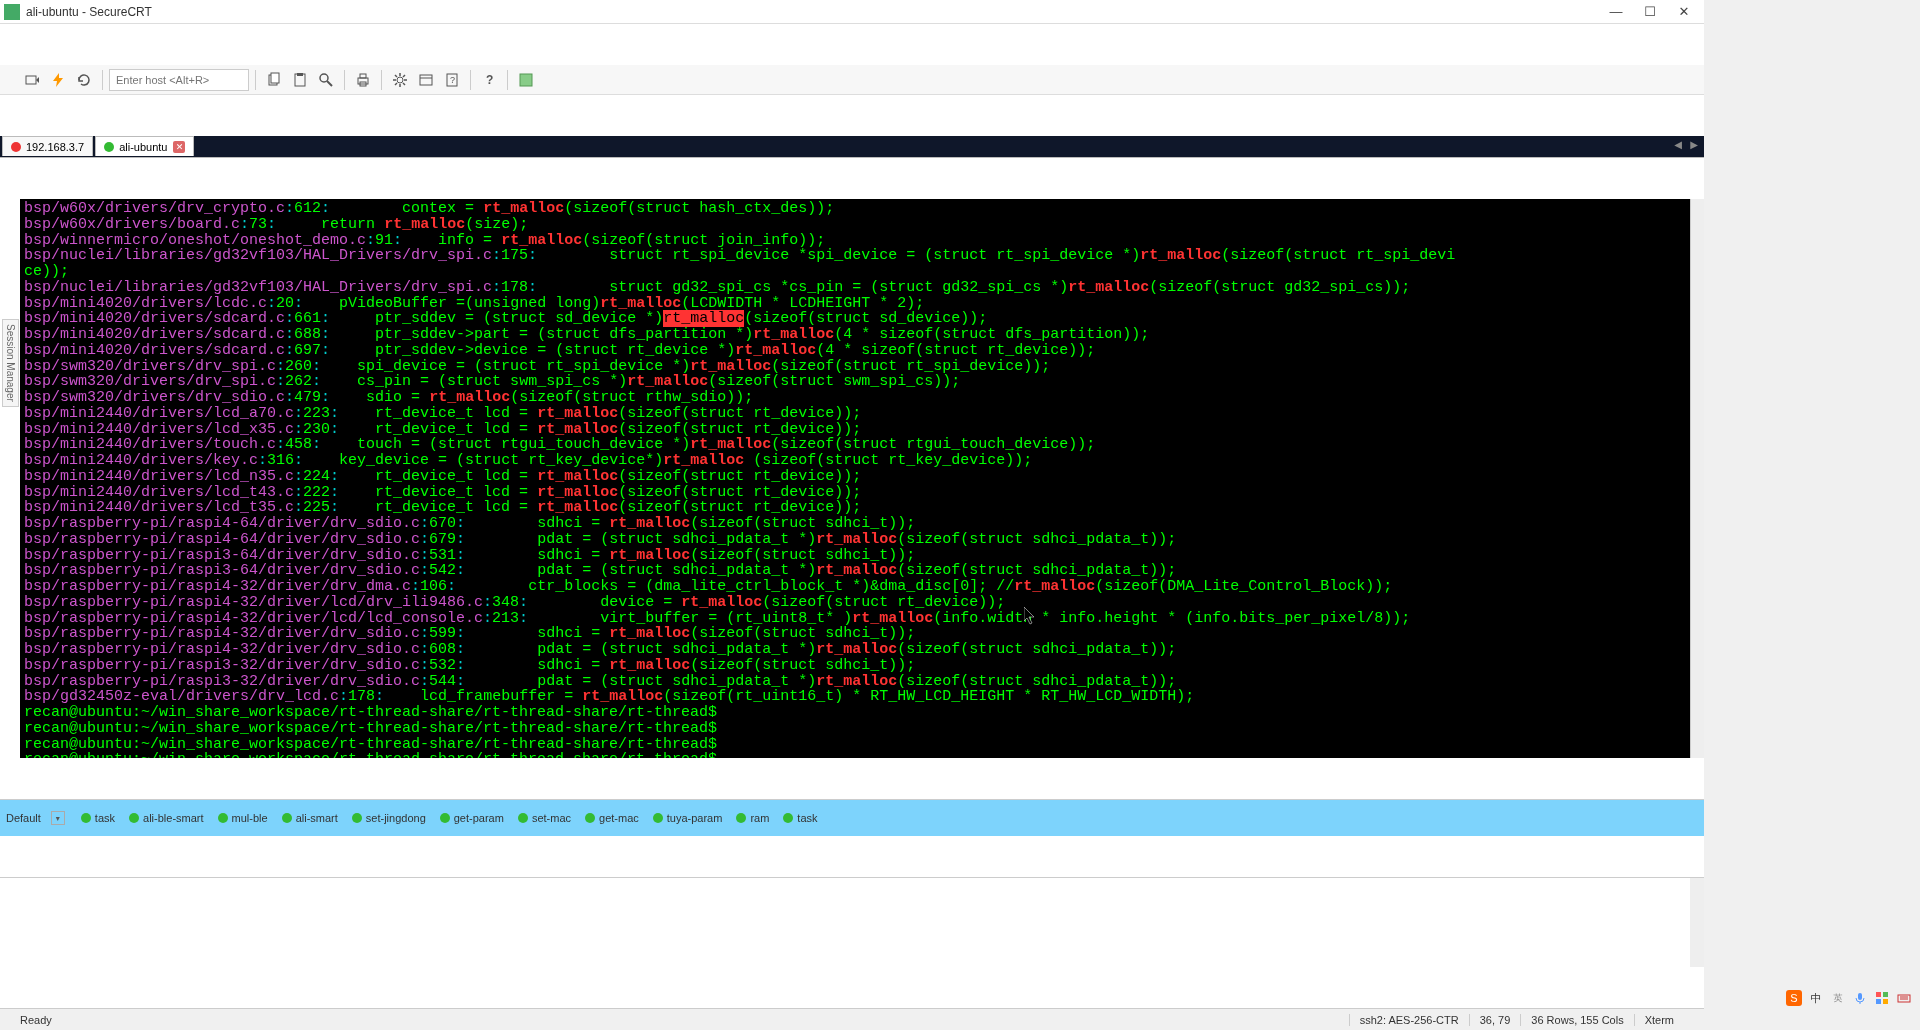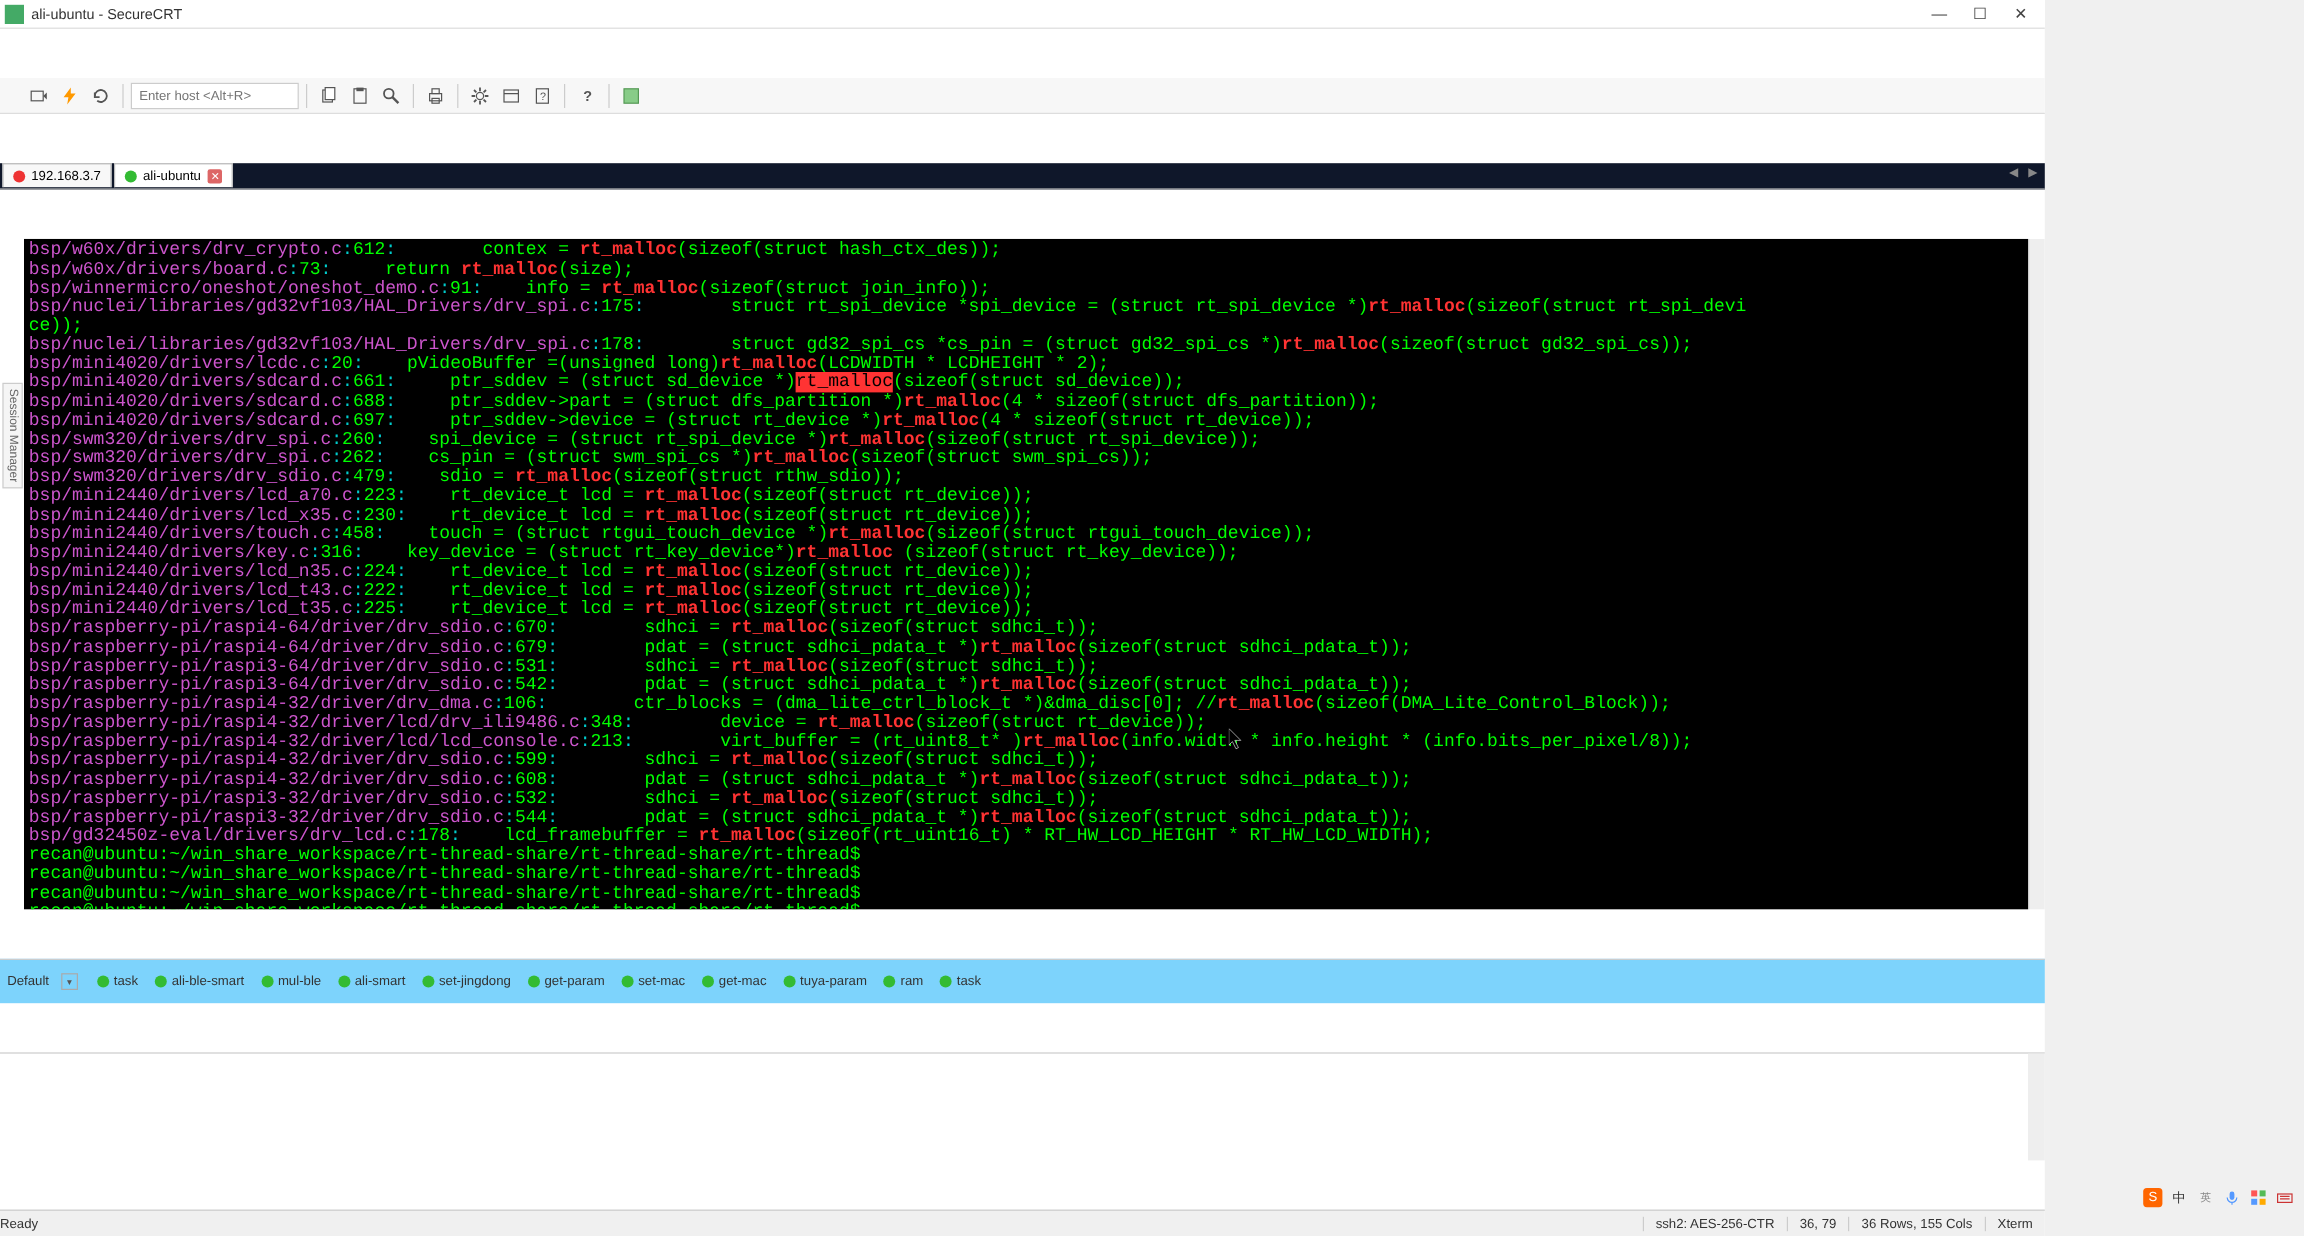--- a/index.html
+++ b/index.html
@@ -35,21 +35,21 @@
 .r { color: #f33; font-weight: bold; }
 .rbg { background: #f33; color: #000; }
 .scroll-v { width: 14px; background: #eee; border-left: 1px solid #ccc; }
 .quickbar { height: 24px; display: flex; align-items: center; padding: 18px 6px; gap: 6px; background: #7dd3fc; border-top: 1px solid #ccc; }
 .quickbar .qlabel { font-size: 11px; color: #333; margin-right: 4px; }
 .quickbar .dd { width: 14px; height: 14px; border: 1px solid #aaa; display: flex; align-items: center; justify-content: center; font-size: 8px; color: #555; margin-right: 6px; }
 .quickbar .qbtn { display: flex; align-items: center; font-size: 11px; color: #333; padding: 1px 4px; cursor: pointer; }
 .quickbar .qbtn .qd { width: 10px; height: 10px; border-radius: 50%; background: #3b3; margin-right: 4px; }
 .cmdpane { height: 90px; background: #fff; border-top: 1px solid #ccc; position: relative; }
 .cmdpane .vsb { position: absolute; right: 0; top: 0; bottom: 0; width: 14px; background: #eee; }
-.statusbar { height: 22px; display: flex; align-items: center; padding: 0 0; background: #f0f0f0; border-top: 1px solid #ccc; font-size: 11px; color: #333; }
+.statusbar { height: 22px; display: flex; align-items: center; padding: 0 20px; background: #f0f0f0; border-top: 1px solid #ccc; font-size: 11px; color: #333; }
 .statusbar .sp { flex: 1; }
 .statusbar .seg { padding: 0 10px; border-left: 1px solid #ccc; }
 .tray { position: absolute; right: 8px; bottom: 24px; display: flex; gap: 6px; align-items: center; }
 .tray .ti { width: 16px; height: 16px; display: flex; align-items: center; justify-content: center; font-size: 11px; }
 .cursor-ptr { position: absolute; left: 1024px; top: 408px; width: 12px; height: 18px; pointer-events: none; }
 svg { display: block; }
 </style>
 </head>
 <body>
 

